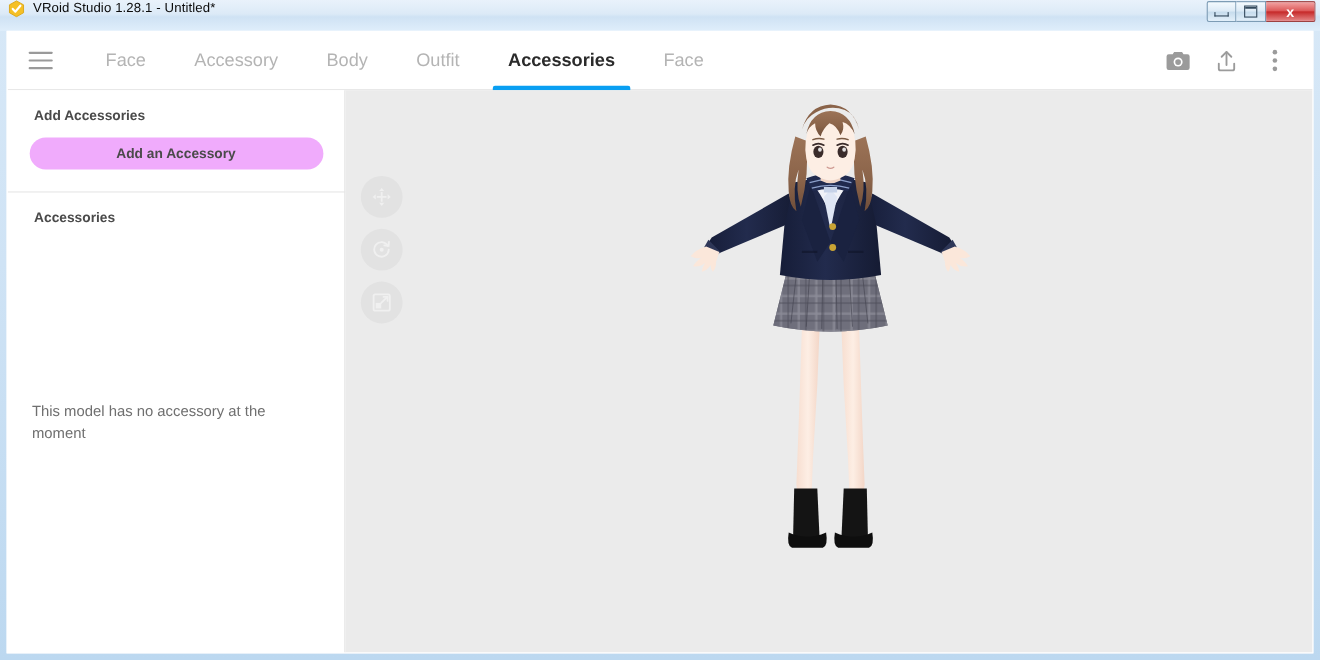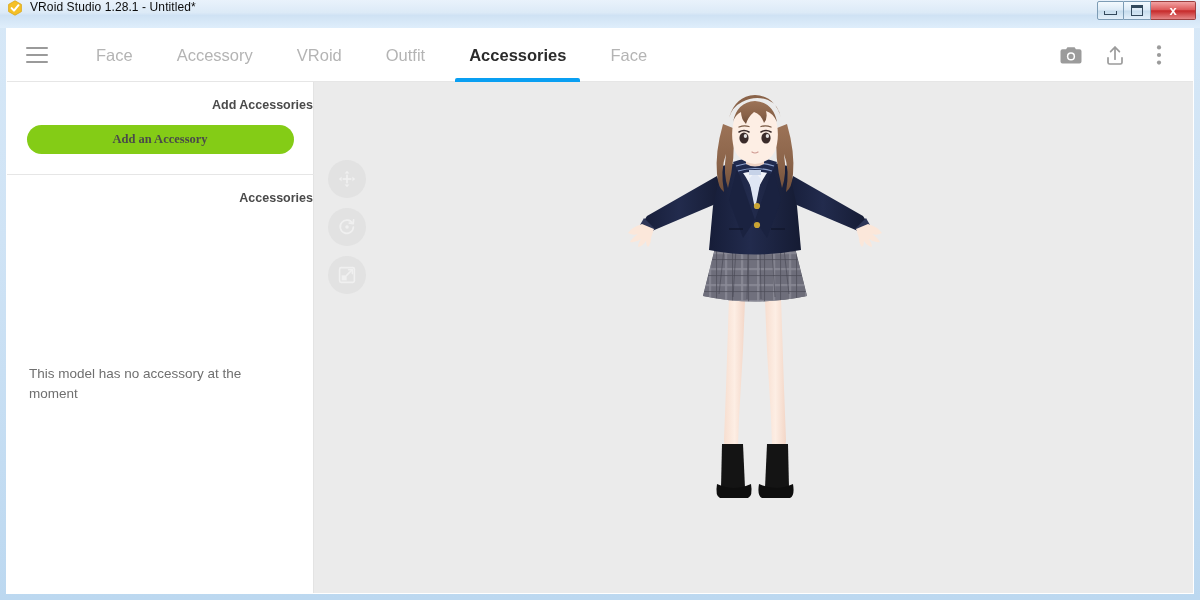--- a/index.html
+++ b/index.html
@@ -145,30 +145,29 @@
     width: 307px; height: 513px;
     background: #ffffff;
     border-right: 1px solid #e3e3e3;
     box-sizing: border-box;
   }
   .panel-section-title {
     font-size: 12.5px;
     font-weight: bold;
     color: #4a4a4a;
     padding: 16px 0 0 24px;
-    text-align: right;
   }
   #add-accessory-button {
     display: block;
     margin: 13px auto 0 auto;
     width: 267px; height: 29px;
-    background: #84cc16;
+    background: #f0abfc;
     border: none;
     border-radius: 15px;
-    font-family: Liberation Serif, serif;
+    font-family: Liberation Sans, sans-serif;
     font-size: 12.5px;
     font-weight: bold;
     color: #4a4a4a;
     cursor: pointer;
   }
   #sidebar-divider {
     margin-top: 20px;
     height: 1px;
     background: #e6e6e6;
     width: 307px;
@@ -255,21 +254,21 @@
       </div>
 
       <div id="tabs">
         <div class="tab">
           <span>Face</span>
         </div>
         <div class="tab">
           <span>Accessory</span>
         </div>
         <div class="tab">
-          <span>VRoid</span>
+          <span>Body</span>
         </div>
         <div class="tab">
           <span>Outfit</span>
         </div>
         <div class="tab active">
           <span>Accessories</span>
         </div>
         <div class="tab">
           <span>Face</span>
         </div>

